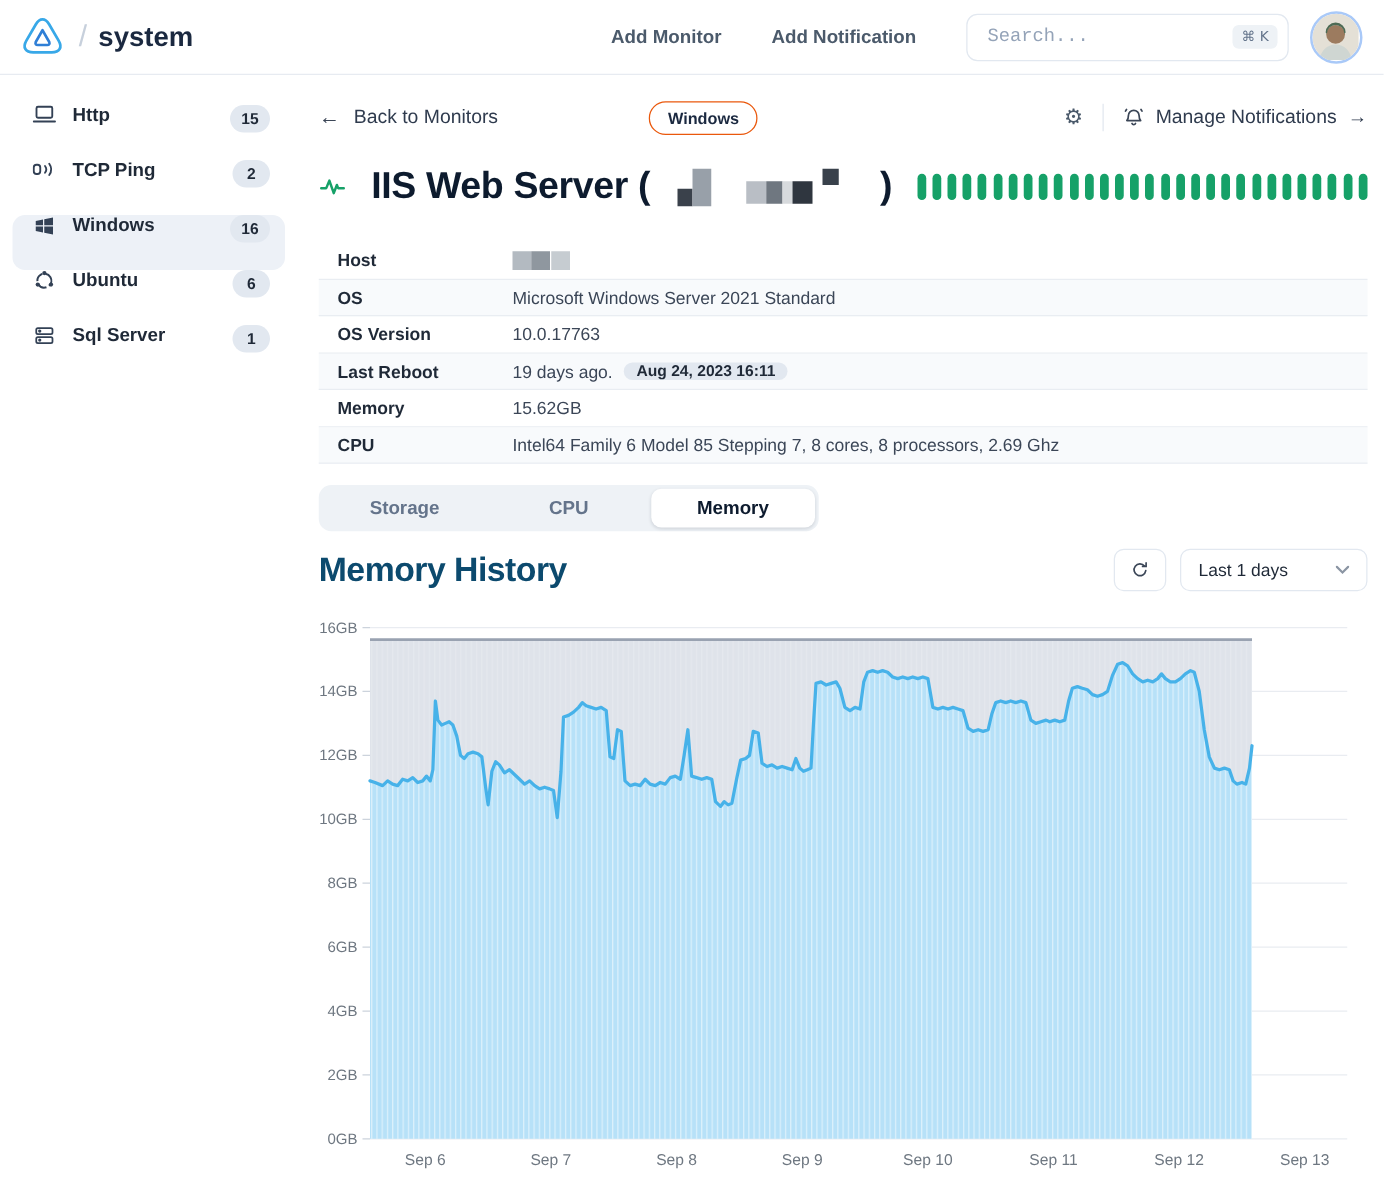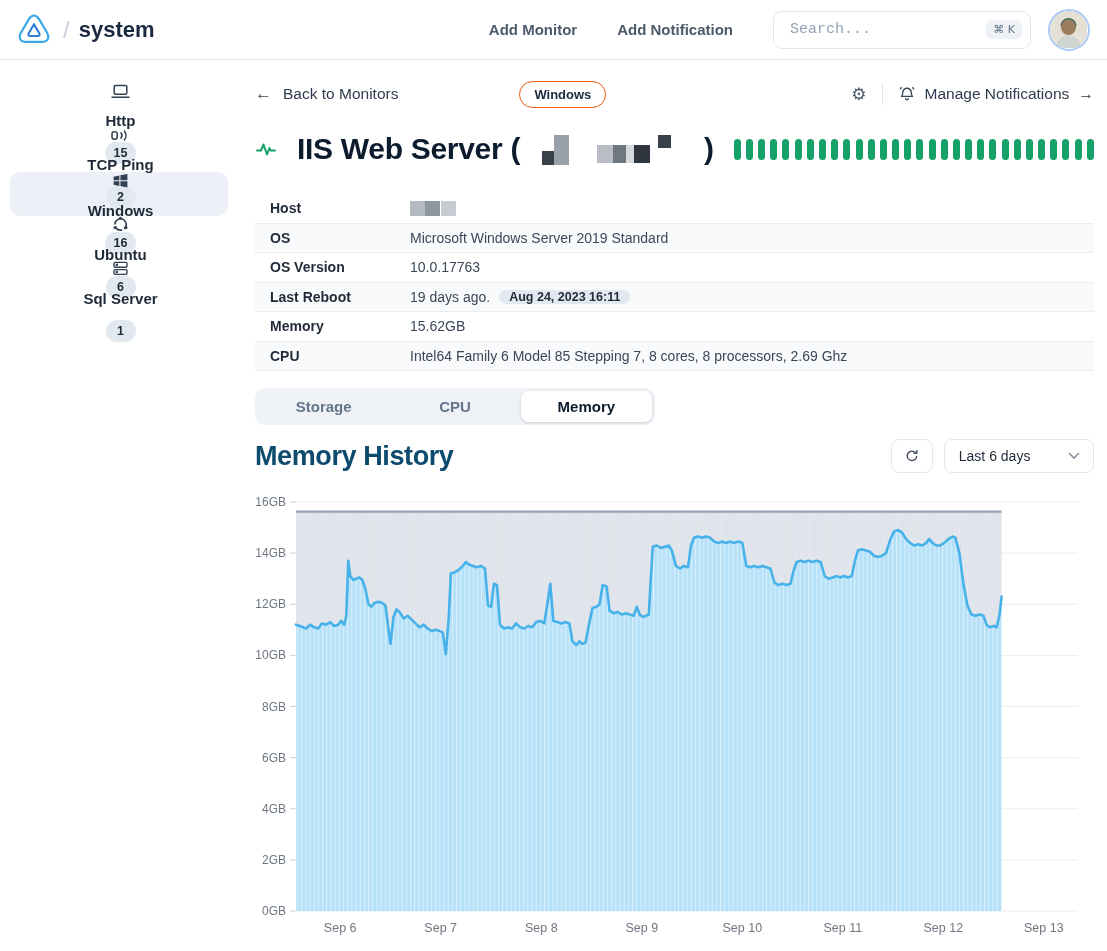--- a/index.html
+++ b/index.html
@@ -25,22 +25,22 @@
   .search-box input { border:none; outline:none; flex:1; min-width:0; font-size:15px;
     color:#0c4a6e; font-family:Liberation Mono, monospace; background:transparent; }
   .search-box input::placeholder { color:#94a3b8; }
   .search-box kbd { background:#eef2f6; border-radius:5px; padding:3px 7px; font-size:11px;
     color:#64748b; font-family:"DejaVu Sans", sans-serif; white-space:nowrap; }
   .avatar { margin-left:17px; width:42px; height:42px; border-radius:50%;
     border:2.5px solid #a9c9f8; overflow:hidden; flex:0 0 auto; cursor:pointer; }
   
   .layout { display:flex; }
   aside { width:238px; padding:24px 10px 0 10px; flex:0 0 auto; }
-  .side-item { display:flex; align-items:center; gap:13px; height:44px;
-    padding:0 12px 0 15px; border-radius:10px; cursor:pointer;flex-direction:column; }
+  .side-item { display:flex; align-items:flex-start; gap:13px; height:44px;
+    padding:0 12px 0 15px; border-radius:10px; cursor:pointer; }
   .side-item.active { background:#edf1f7; }
   .side-icon { width:20px; display:flex; justify-content:center; }
   .side-label { font-size:15px; font-weight:600; color:#1f2937; flex:1; }
   .count-badge { background:#e2e8f0; color:#1f2937; font-size:12.5px; font-weight:700;
     border-radius:12px; padding:4px 9px; min-width:30px; text-align:center; }
   main { flex:1; padding:20px 29px 0 17px; }
   
   .toolbar { display:flex; align-items:center; height:28px; }
   .back-link { display:flex; align-items:center; gap:11px; font-size:15.5px; font-weight:500;
     color:#2f3b4e; cursor:pointer; }
@@ -258,21 +258,21 @@
             <span class="redacted-host">
               <div style="left: 0px; top: 0px; width: 15px; height: 15px; background: rgb(179, 186, 193);"></div>
               <div style="left: 15px; top: 0px; width: 15px; height: 15px; background: rgb(143, 151, 159);"></div>
               <div style="left: 31px; top: 0px; width: 15px; height: 15px; background: rgb(198, 204, 209);"></div>
             </span>
           </span>
         </div>
         <div class="info-row">
           <span class="info-label">OS</span>
           <span class="info-value">
-            <span>Microsoft Windows Server 2019 Standard</span>
+            <span>Microsoft Windows Server 2021 Standard</span>
           </span>
         </div>
         <div class="info-row">
           <span class="info-label">OS Version</span>
           <span class="info-value">
             <span>10.0.17763</span>
           </span>
         </div>
         <div class="info-row">
           <span class="info-label">Last Reboot</span>
@@ -306,21 +306,21 @@
       <div class="section-controls">
         <button class="refresh-btn">
           <span style="display:flex">
             <svg width="16" height="16" viewBox="0 0 18 18" fill="none" stroke="#3b4657" stroke-width="1.5" stroke-linecap="round">
               <path d="M14.2 9.6a5.3 5.3 0 1 1-1.1-4.1"></path>
               <path d="M14.5 2.6v3.2h-3.2"></path>
             </svg>
           </span>
         </button>
         <div class="range-select">
-          <span>Last 6 days</span>
+          <span>Last 1 days</span>
           <span style="display:flex">
             <svg width="12" height="8" viewBox="0 0 12 8" fill="none" stroke="#8b95a3" stroke-width="1.7" stroke-linecap="round">
                 <path d="M1.5 1.5 6 6 10.5 1.5"></path>
               </svg>
           </span>
         </div>
       </div>
     </div>
 
     <div class="chart-wrap" id="chart"><svg width="823" height="462" viewBox="0 0 823 462">

